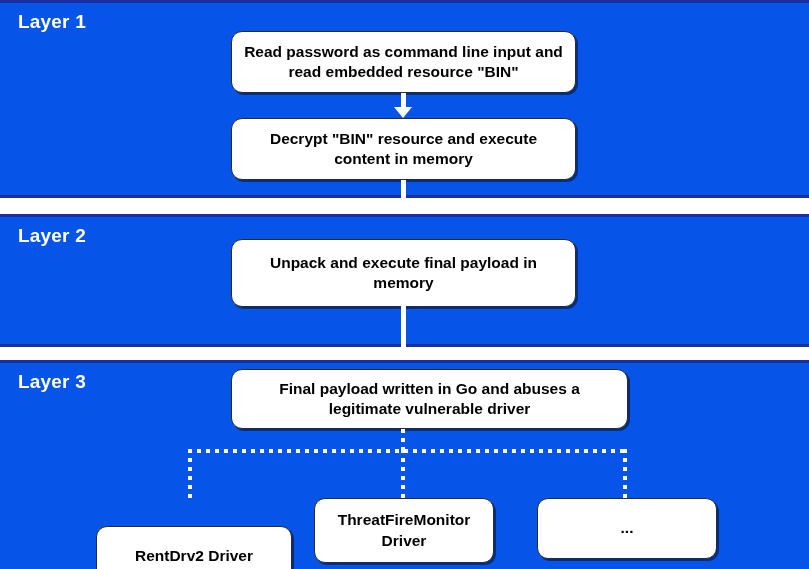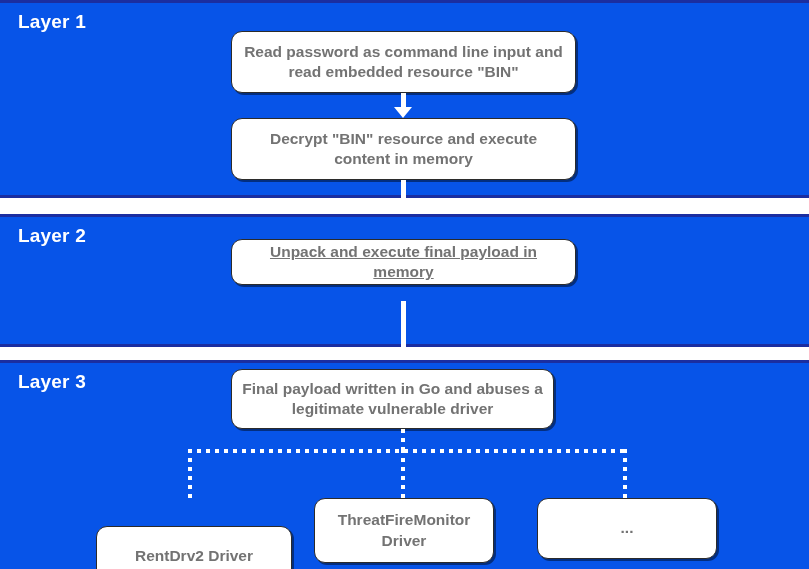--- a/index.html
+++ b/index.html
@@ -44,35 +44,35 @@
   }
 
   
   .box {
     position: absolute;
     box-sizing: border-box;
     background: #ffffff;
     border: 1.5px solid #2b2b2b;
     border-radius: 11px;
     box-shadow: 2px 2px 0 rgba(0,0,0,0.45);
-    color: #737373;
+    color: #000000;
     font-size: 15.5px;
     font-weight: bold;
     line-height: 1.30;
     text-align: center;
     display: flex;
     align-items: center;
     justify-content: center;
     padding: 4px 10px;
   }
 
   #box-read       { left: 231px; top: 31px;  width: 345px; height: 62px; }
   #box-decrypt    { left: 231px; top: 118px; width: 345px; height: 62px; }
-  #box-unpack     { left: 231px; top: 239px; width: 345px; height: 46px; text-decoration: underline; }
-  #box-final      { left: 231px; top: 369px; width: 323px; height: 60px; }
+  #box-unpack     { left: 231px; top: 239px; width: 345px; height: 68px; }
+  #box-final      { left: 231px; top: 369px; width: 397px; height: 60px; }
 
   #box-rentdrv2   { left: 96px; top: 498px; width: 196px; height: 61px; margin-top: 28px; }
   #box-threatfire { left: 314px; top: 498px; width: 180px; height: 65px; }
   #box-ellipsis   { left: 537px; top: 498px; width: 180px; height: 61px; }
 
   
   .arrow {
     position: absolute;
     width: 18px;
   }

